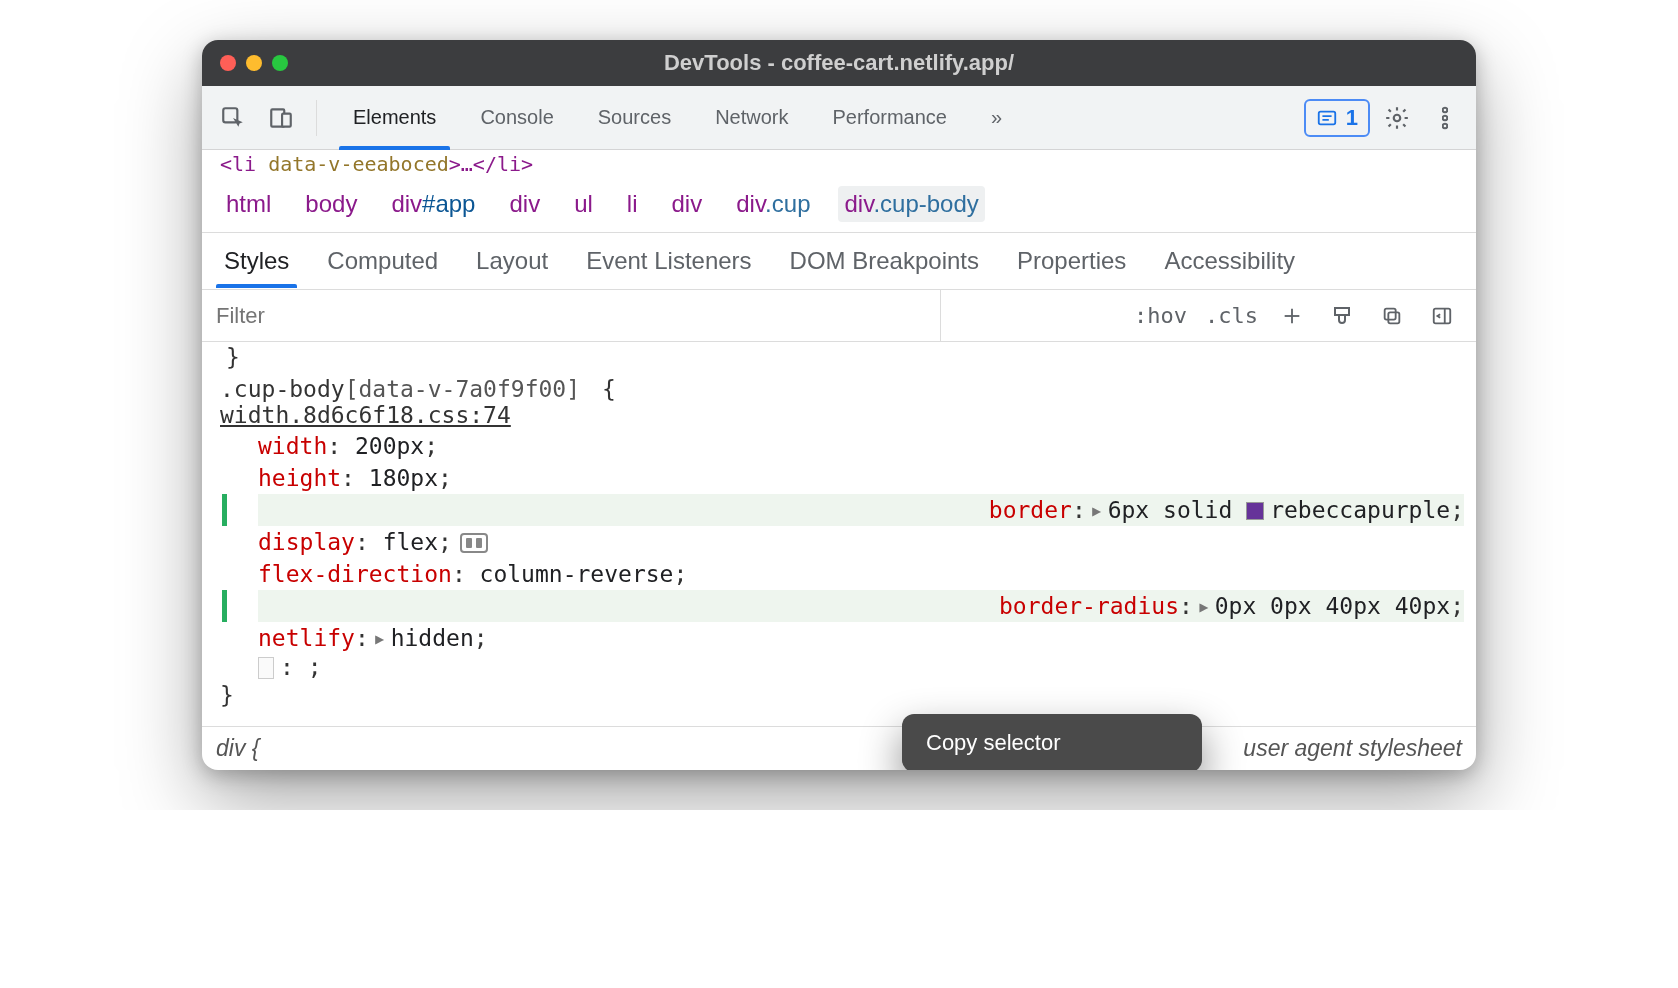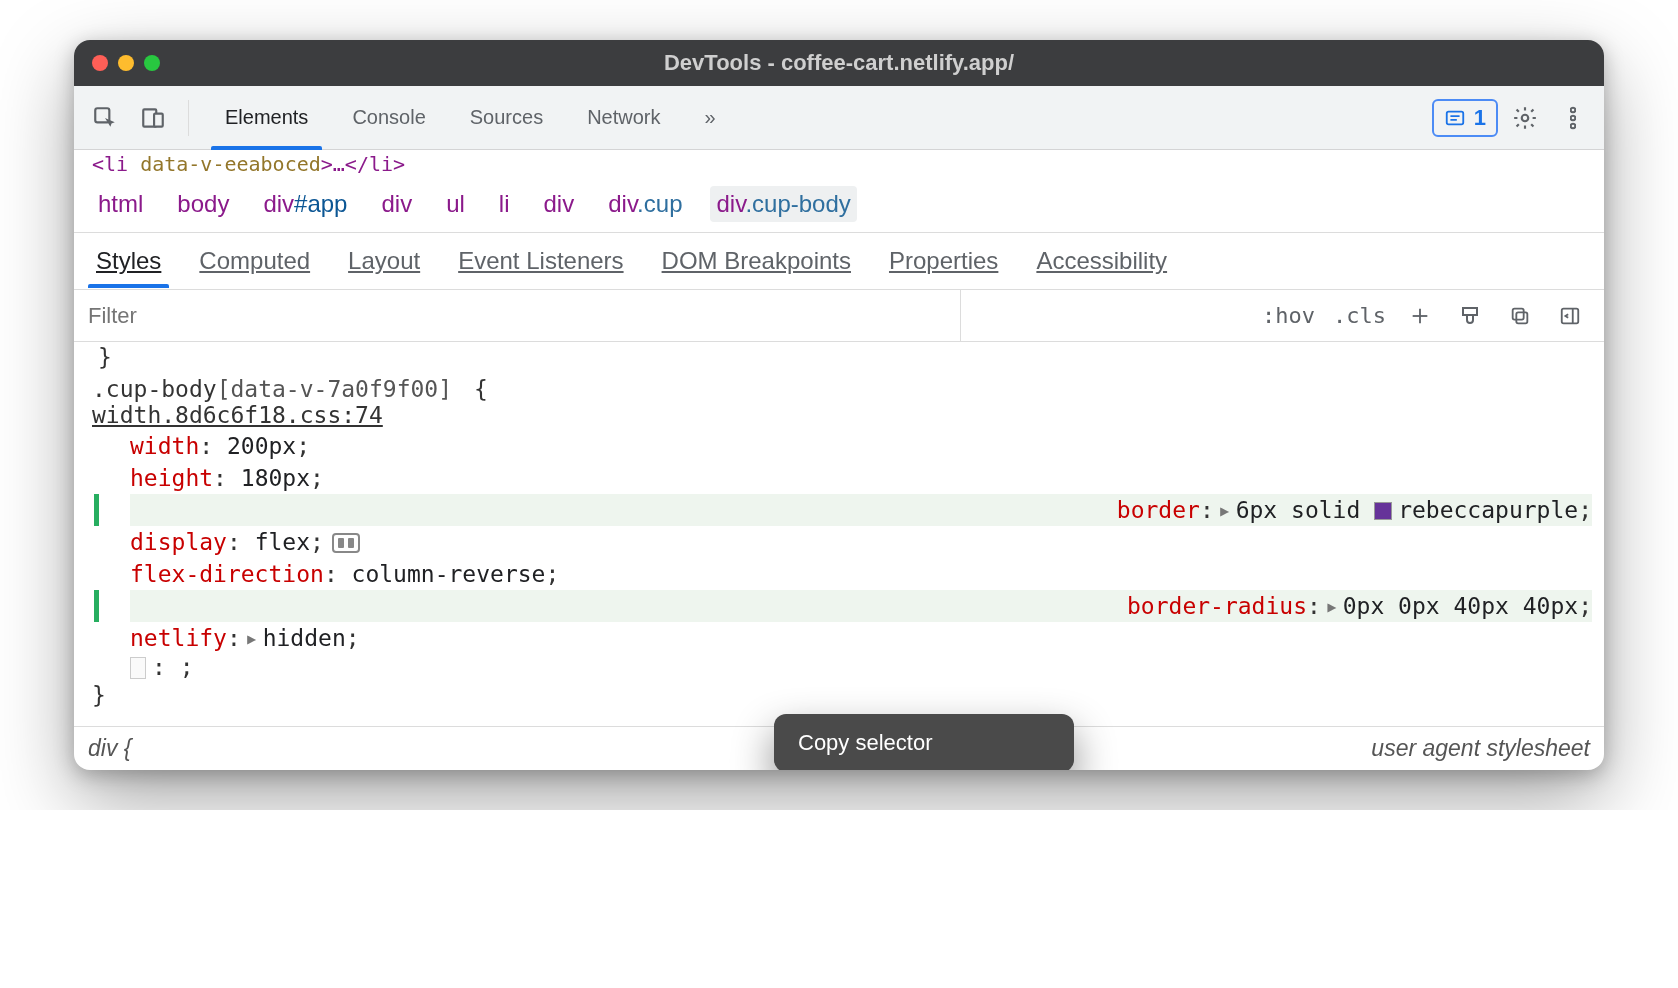--- a/index.html
+++ b/index.html
@@ -21,21 +21,21 @@
     --menu-hl:#0a69ff;
     --green-bar:#27ae60;
     --divider:#dcdcdc;
     --icon:#5f6368;
     font-family: "Helvetica Neue", Arial, sans-serif;
     font-size:22px;
   }
   * { box-sizing:border-box; }
   body { margin:0; background:#fff; padding:40px; font-family:inherit; }
   .window {
-    width:1530px; margin:0 auto; border-radius:16px; overflow:hidden;
+    width:1274px; margin:0 auto; border-radius:16px; overflow:hidden;
     box-shadow:0 30px 80px rgba(0,0,0,.35), 0 5px 20px rgba(0,0,0,.25);
     background:#fff;
   }
   
   .titlebar { background:var(--titlebar-bg); color:var(--titlebar-fg);
     height:46px; display:flex; align-items:center; padding:0 18px; position:relative; }
   .traffic { display:flex; gap:10px; }
   .traffic span { width:16px; height:16px; border-radius:50%; display:block; }
   .tl-close{background:#ff5f57;} .tl-min{background:#febc2e;} .tl-max{background:#28c840;}
   .titlebar .title { position:absolute; left:0; right:0; text-align:center; font-weight:600; font-size:22px; pointer-events:none;}
@@ -55,21 +55,21 @@
   .snippet { padding:2px 18px; color:#888; font-family: Menlo, monospace; font-size:20px; white-space:nowrap; overflow:hidden; }
   .snippet .tag{color:var(--breadcrumb-tag);}
   .snippet .attr{color:#93762a;}
   
   .breadcrumbs { display:flex; gap:22px; padding:8px 18px 10px; font-size:24px; flex-wrap:wrap;}
   .bc { color:var(--breadcrumb-tag); padding:4px 6px; border-radius:4px;}
   .bc .id{ color:var(--breadcrumb-id);} .bc .cls{ color:var(--breadcrumb-class);}
   .bc.selected { background:#eef0f1; }
   
   .subtabs { display:flex; gap:30px; padding:0 18px; border-top:1px solid var(--divider); border-bottom:1px solid var(--divider); height:58px; align-items:center;}
-  .subtab { color:var(--text-muted); font-size:24px; position:relative; padding:12px 4px;text-decoration:underline;}
+  .subtab { color:var(--text-muted); font-size:24px; position:relative; padding:12px 4px;}
   .subtab.active { color:var(--text-dark);}
   .subtab.active::after{content:""; position:absolute; left:-4px; right:-4px; bottom:-1px; height:4px; background:var(--tab-active-blue); border-radius:2px 2px 0 0;}
   
   .filterbar { display:flex; align-items:center; border-bottom:1px solid var(--divider); height:52px;}
   .filterbar input { flex:0 0 58%; border:none; border-right:1px solid var(--divider); height:100%; padding:0 14px; font-size:22px; color:#777; outline:none; background:#fff;}
   .filterbar .actions{ display:flex; align-items:center; gap:18px; padding:0 18px; margin-left:auto; color:var(--text-muted); font-family:Menlo,monospace; font-size:22px;}
   .filterbar .actions .ibtn{ width:32px; height:32px; display:flex; align-items:center; justify-content:center;}
   
   .styles { padding:0 12px 12px; font-family: Menlo, monospace; font-size:23px; position:relative;}
   .rule-head { display:flex; justify-content:space-between; padding:6px 6px 2px;flex-direction:column;}
@@ -125,20 +125,21 @@
           <rect x="3" y="4" width="12" height="16" rx="1"></rect>
           <rect x="13" y="8" width="8" height="12" rx="1" fill="#f1f3f4"></rect>
         </svg>
     </div>
     <div class="sep"></div>
     <div class="tabs">
       <div class="tab active">Elements</div>
       <div class="tab">Console</div>
       <div class="tab">Sources</div>
       <div class="tab">Network</div>
+      <div class="tab">Performance</div>
       <div class="tab">»</div>
     </div>
     <div class="spacer"></div>
     <div class="badge">
       <svg width="22" height="22" viewBox="0 0 24 24" stroke="#1a73e8" fill="#1a73e8">
           <rect x="3" y="5" width="18" height="14" rx="2" fill="none"></rect>
           <line x1="7" y1="10" x2="17" y2="10"></line>
           <line x1="7" y1="14" x2="14" y2="14"></line>
         </svg>
       <span>1</span>

